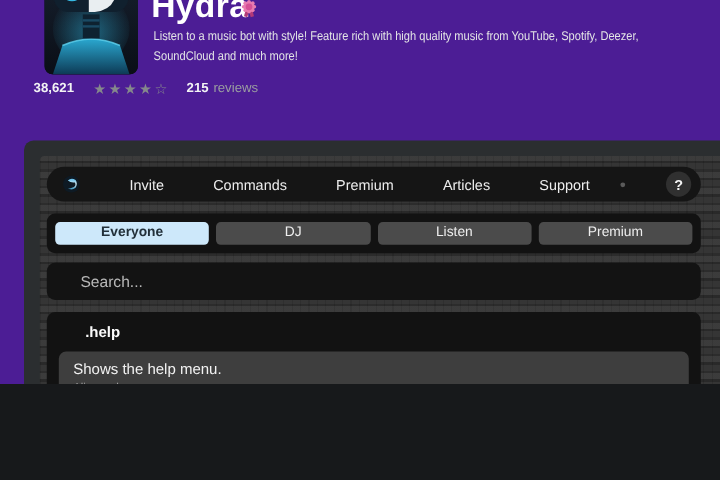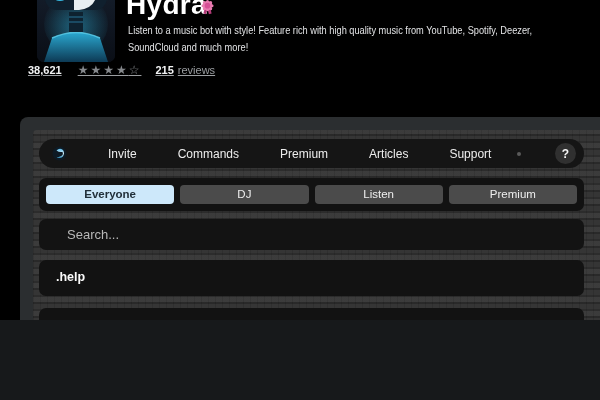--- a/index.html
+++ b/index.html
@@ -1,39 +1,39 @@
 <!DOCTYPE html>
 <html><head>
 <meta charset="utf-8">
 <style>
   html,body{margin:0;padding:0;background:#17191b;}
   .page{
     position:relative;width:600px;height:320px;overflow:hidden;
-    background:#000000;
+    background:#4c1d95;
     font-family:"Liberation Sans",sans-serif;
     -webkit-font-smoothing:antialiased;
   }
   
   .avatar{
     position:absolute;left:37px;top:-22px;width:78px;height:84px;
     border-radius:7px;overflow:hidden;background:#0b111b;
   }
   .title{
     position:absolute;left:126px;top:-9px;margin:0;
     font-size:28px;line-height:1;font-weight:bold;color:#ffffff;letter-spacing:.3px;
   }
   .badge{position:absolute;left:200px;top:0px;width:15px;height:15px;}
   .desc{
     position:absolute;left:128px;top:22px;
     font-size:10.5px;line-height:17px;color:#e3e4e6;
     transform:scaleX(.88);transform-origin:left top;white-space:nowrap;
   }
   .stats{
     position:absolute;left:28px;top:64px;height:16px;
-    display:flex;align-items:flex-start;font-size:11px;color:#9b9ea1;text-decoration:underline;
+    display:flex;align-items:flex-end;font-size:11px;color:#9b9ea1;
   }
   .stats .num{font-weight:bold;color:#f2f3f4;margin-right:4px;}
   .stars{
     margin:0 14px 0 12px;
     font-family:"DejaVu Sans",sans-serif;
     font-size:12px;letter-spacing:2px;color:#85888c;line-height:1;
   }
   
   .panel{
     position:absolute;left:20px;top:117px;width:600px;height:300px;
@@ -83,21 +83,21 @@
     font-family:"Liberation Sans",sans-serif;
   }
   .searchbox input::placeholder{color:#b8b8b8;opacity:1;}
   
   .card{
     position:relative;background:#121212;border-radius:7px;
     padding:10px 10px 12px;box-sizing:border-box;
   }
   .card.first{top:37px;}
   .card.second{top:49px;}
-  .cmd-name{font-size:12.5px;font-weight:bold;color:#fafafa;margin-left:7px;}
+  .cmd-name{font-size:12.5px;font-weight:bold;color:#fafafa;margin-left:22px;}
   .cmd-box{margin-top:9px;background:#3e3e3e;border-radius:6px;padding:7px 12px 8px;}
   .cmd-desc{font-size:12.5px;color:#f2f2f2;line-height:16px;}
   .cmd-alias{font-size:9.5px;color:#a3a3a3;margin-top:2px;line-height:12px;}
 </style>
 </head>
 <body>
 
 <div class="page">
 
   <div class="avatar">
@@ -198,20 +198,24 @@
           <button class="tab">Listen</button>
           <button class="tab">Premium</button>
         </div>
 
         <div class="searchbox">
           <input type="text" placeholder="Search..." style="">
         </div>
 
         <div class="card first">
           <div class="cmd-name">.help</div>
+          <div class="cmd-box">
+            <div class="cmd-desc">Shows the help menu.</div>
+            <div class="cmd-alias">Aliases: h</div>
+          </div>
         </div>
 
         <div class="card second">
           <div class="cmd-box">
             
           </div>
         </div>
 
       </div>
     </div>

